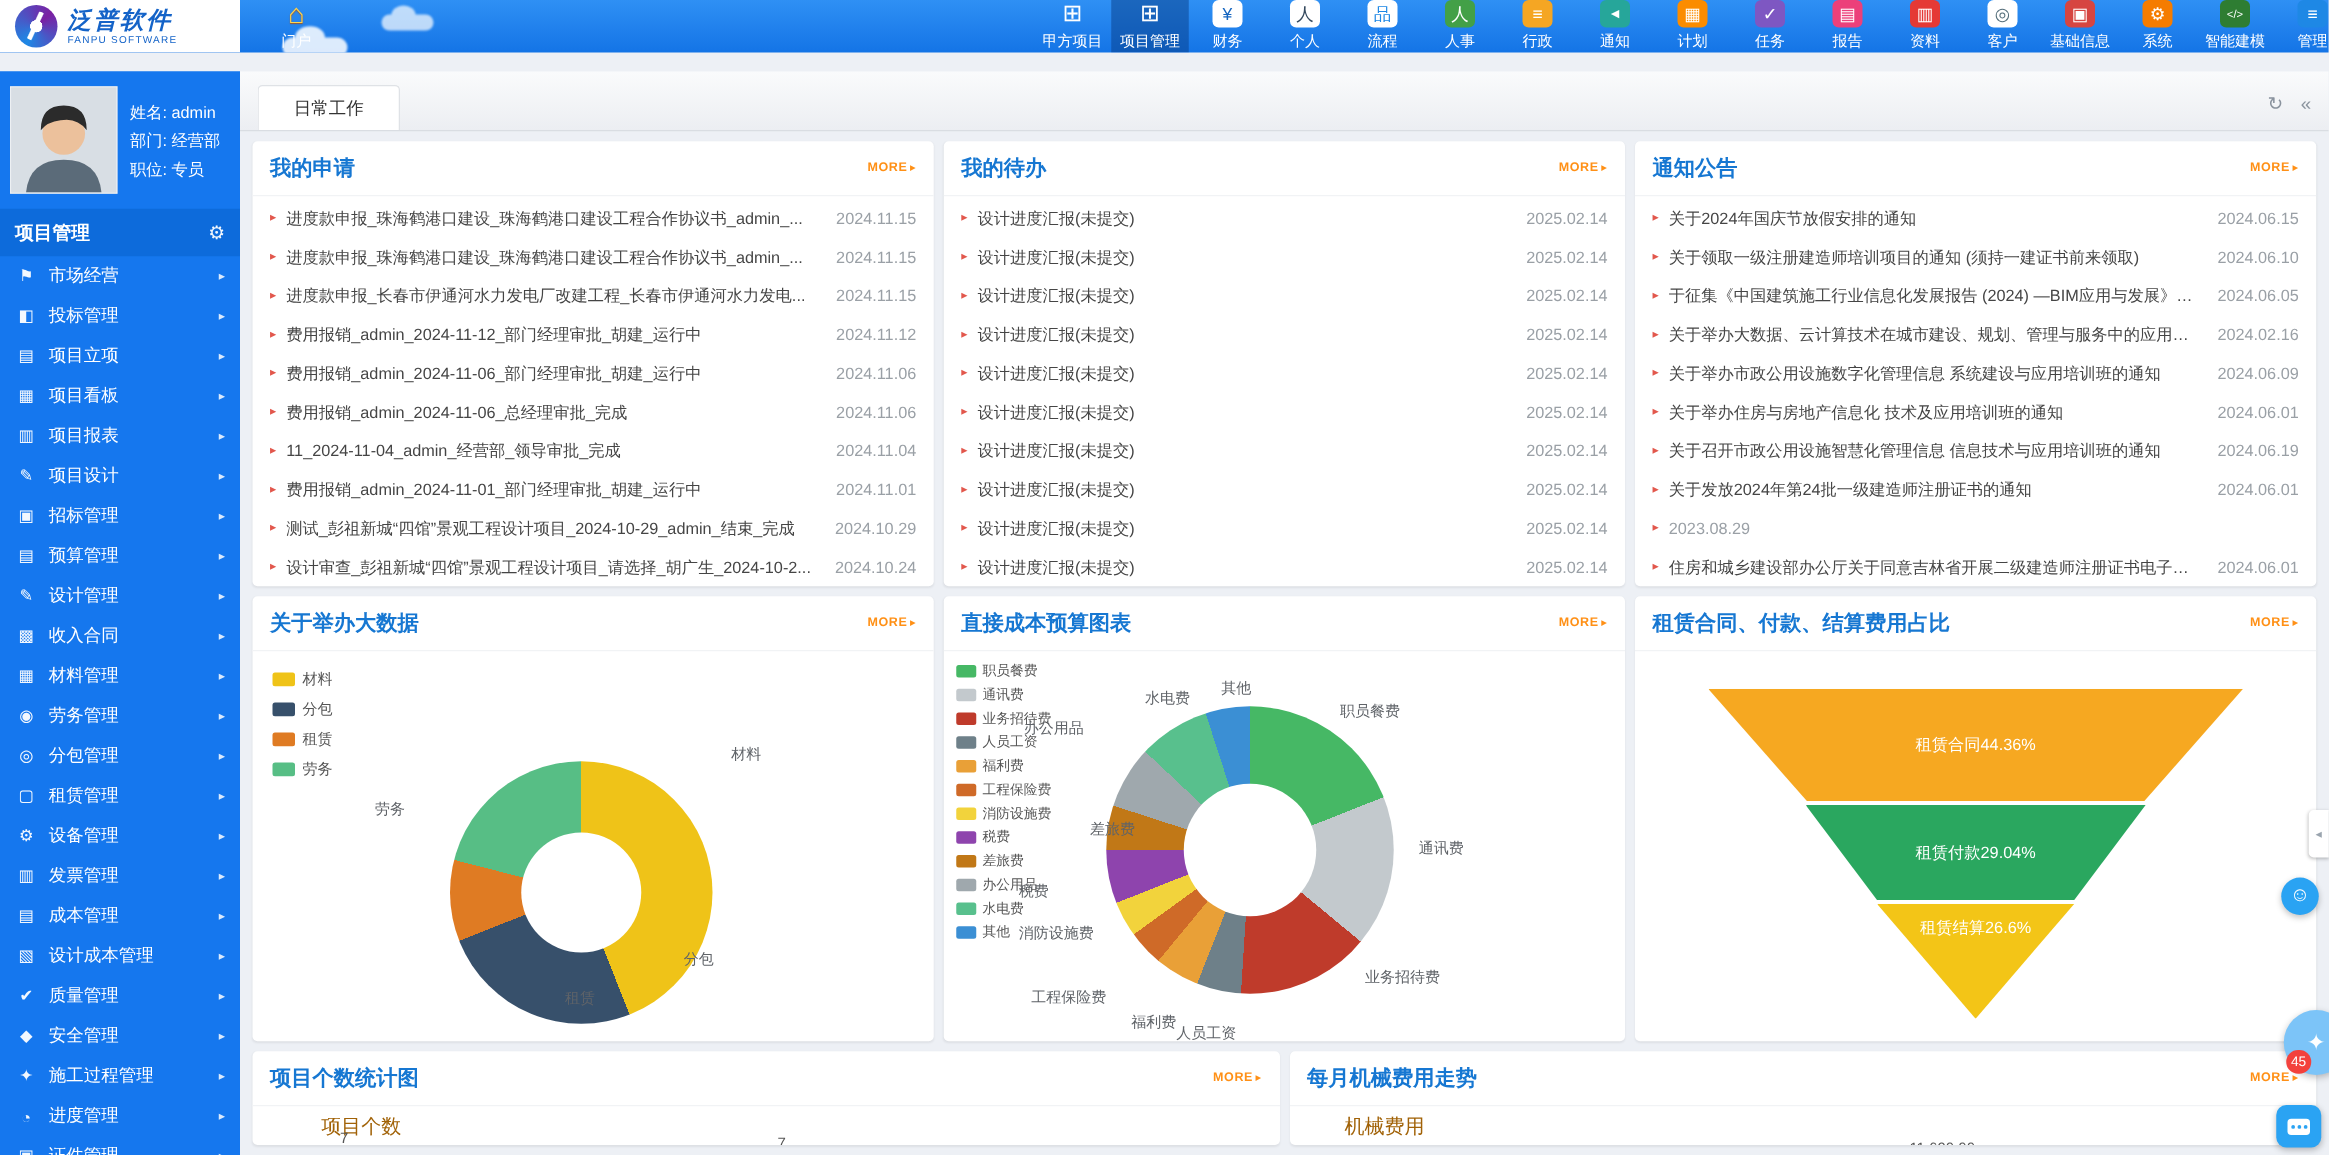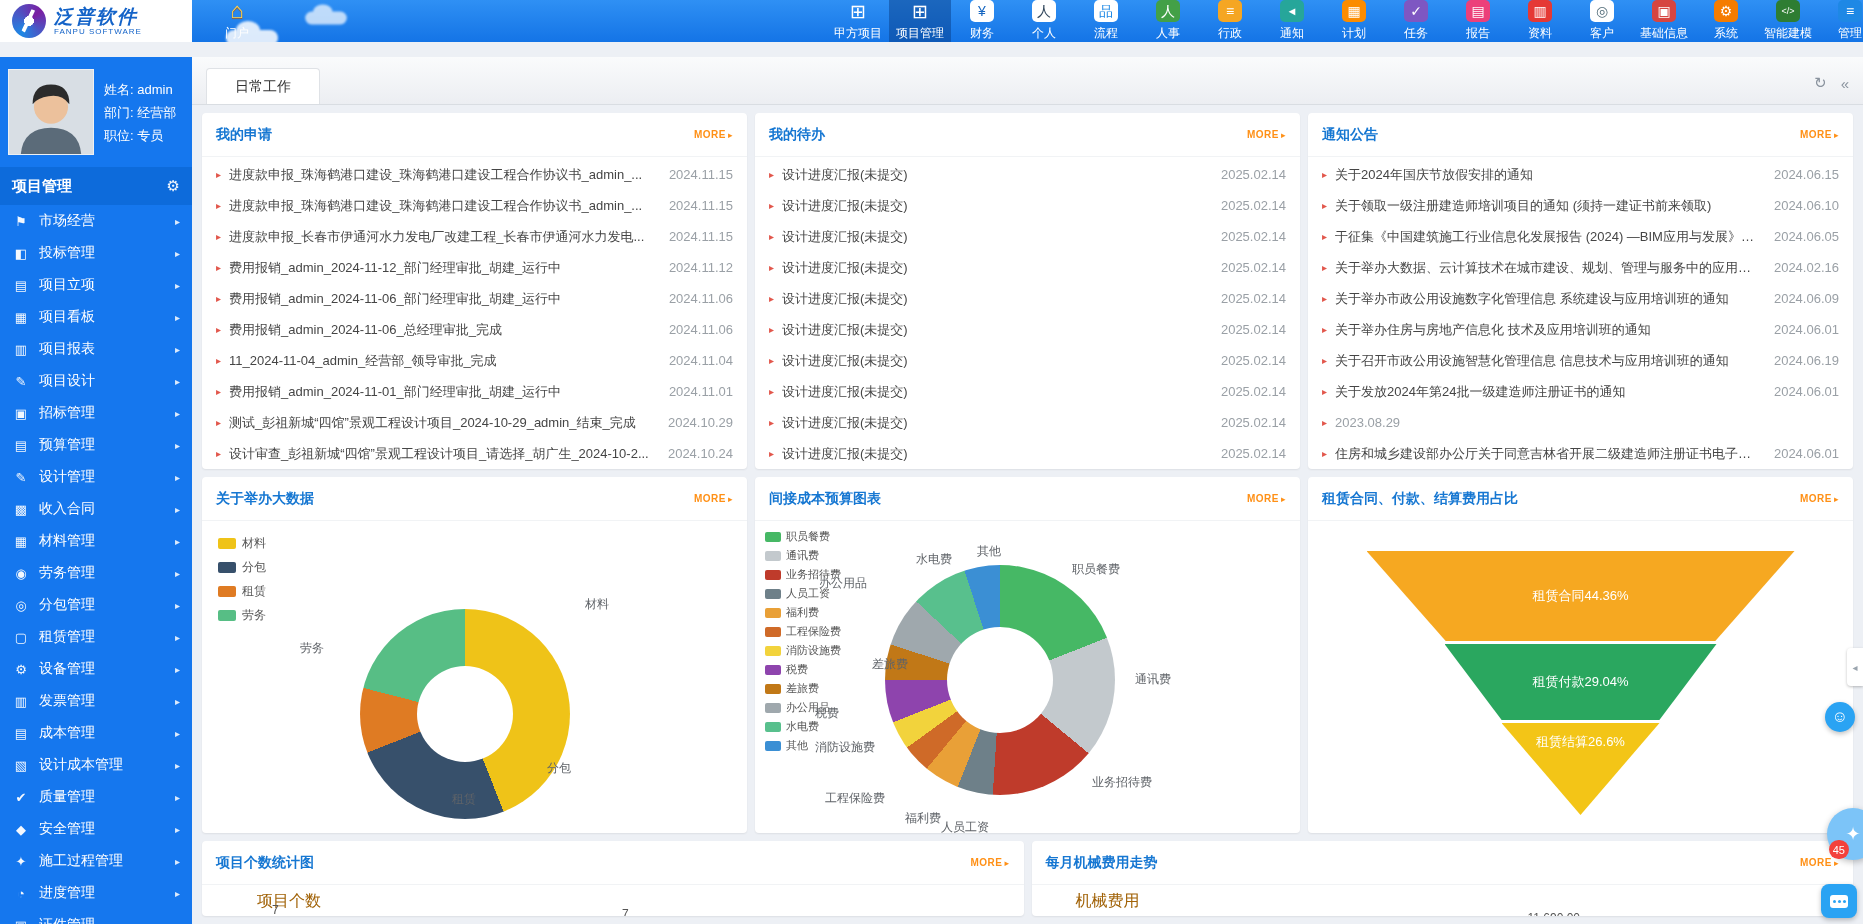--- a/index.html
+++ b/index.html
@@ -41,21 +41,21 @@
   .main{position:absolute;left:192px;top:57px;right:0;bottom:0;display:flex;flex-direction:column;overflow:hidden}
   .tabstrip{height:48px;flex:0 0 auto;background:linear-gradient(#fafbfc,#eceef2);border-bottom:1px solid #d9dde2;display:flex;align-items:flex-end;padding:0 14px}
   .tab{height:36px;background:#fff;border:1px solid #dfe2e6;border-bottom:none;border-radius:4px 4px 0 0;padding:0 28px;display:flex;align-items:center;font-size:14px;color:#333;cursor:pointer}
   .strip-icons{margin-left:auto;display:flex;gap:14px;align-items:center;padding-bottom:12px;color:#8a939e;font-size:15px}
   .strip-icons span{cursor:pointer}
   .content{flex:1;padding:8px 10px;display:grid;grid-template-rows:356px 356px 1fr;gap:8px;overflow:hidden}
   .row{display:grid;grid-template-columns:1fr 1fr 1fr;gap:8px;min-height:0}
   .row.r3{grid-template-columns:1fr 1fr}
   .panel{background:#fff;border-radius:4px;box-shadow:0 1px 2px rgba(0,0,0,.07);display:flex;flex-direction:column;overflow:hidden}
   .phead{height:44px;flex:0 0 auto;display:flex;align-items:center;padding:0 14px;border-bottom:1px solid #f1f3f5}
-  .ptitle{color:var(--panel-title,#1677d2);font-size:14px;font-weight:bold}
+  .ptitle{color:var(--panel-title,#1677d2);font-size:17px;font-weight:bold}
   .more{margin-left:auto;color:var(--more,#ff9016);font-size:10px;font-weight:bold;letter-spacing:.5px;cursor:pointer;display:flex;align-items:center;gap:2px}
   .more .marr{font-size:9px}
   .pbody{flex:1;position:relative;overflow:hidden}
   ul.plist{list-style:none;padding:2px 0 0}
   .plist li{height:31px;display:flex;align-items:center;padding:0 14px;font-size:13px;color:#454545;cursor:pointer}
   .blt{color:var(--bullet,#e2574c);margin-right:8px;font-size:10px;flex:0 0 auto}
   .txt{flex:1;overflow:hidden;text-overflow:ellipsis;white-space:nowrap;padding-right:12px}
   .pdate{color:#9aa0a6;flex:0 0 auto;font-size:13px}
 
   
@@ -539,21 +539,21 @@
               <div class="hole"></div>
             </div>
             <div class="callout" style="left: 395px; top: 83px;">材料</div>
             <div class="callout" style="left: 357px; top: 247px;">分包</div>
             <div class="callout" style="left: 262px; top: 278px;">租赁</div>
             <div class="callout" style="left: 110px; top: 127px;">劳务</div>
           </div>
       </section>
       <section class="panel">
         <div class="phead">
-          <span class="ptitle">间接成本预算图表</span>
+          <span class="ptitle">直接成本预算图表</span>
           <span class="more">
               <span>MORE</span>
               <span class="marr">▸</span>
             </span>
         </div>
         <div class="pbody">
             <div class="legend legend-sm" style="left: 10px; top: 8px;">
               <div class="lg-row">
                 <span class="lg-sw" style="background: rgb(70, 184, 101);"></span>
                 <span>职员餐费</span>

